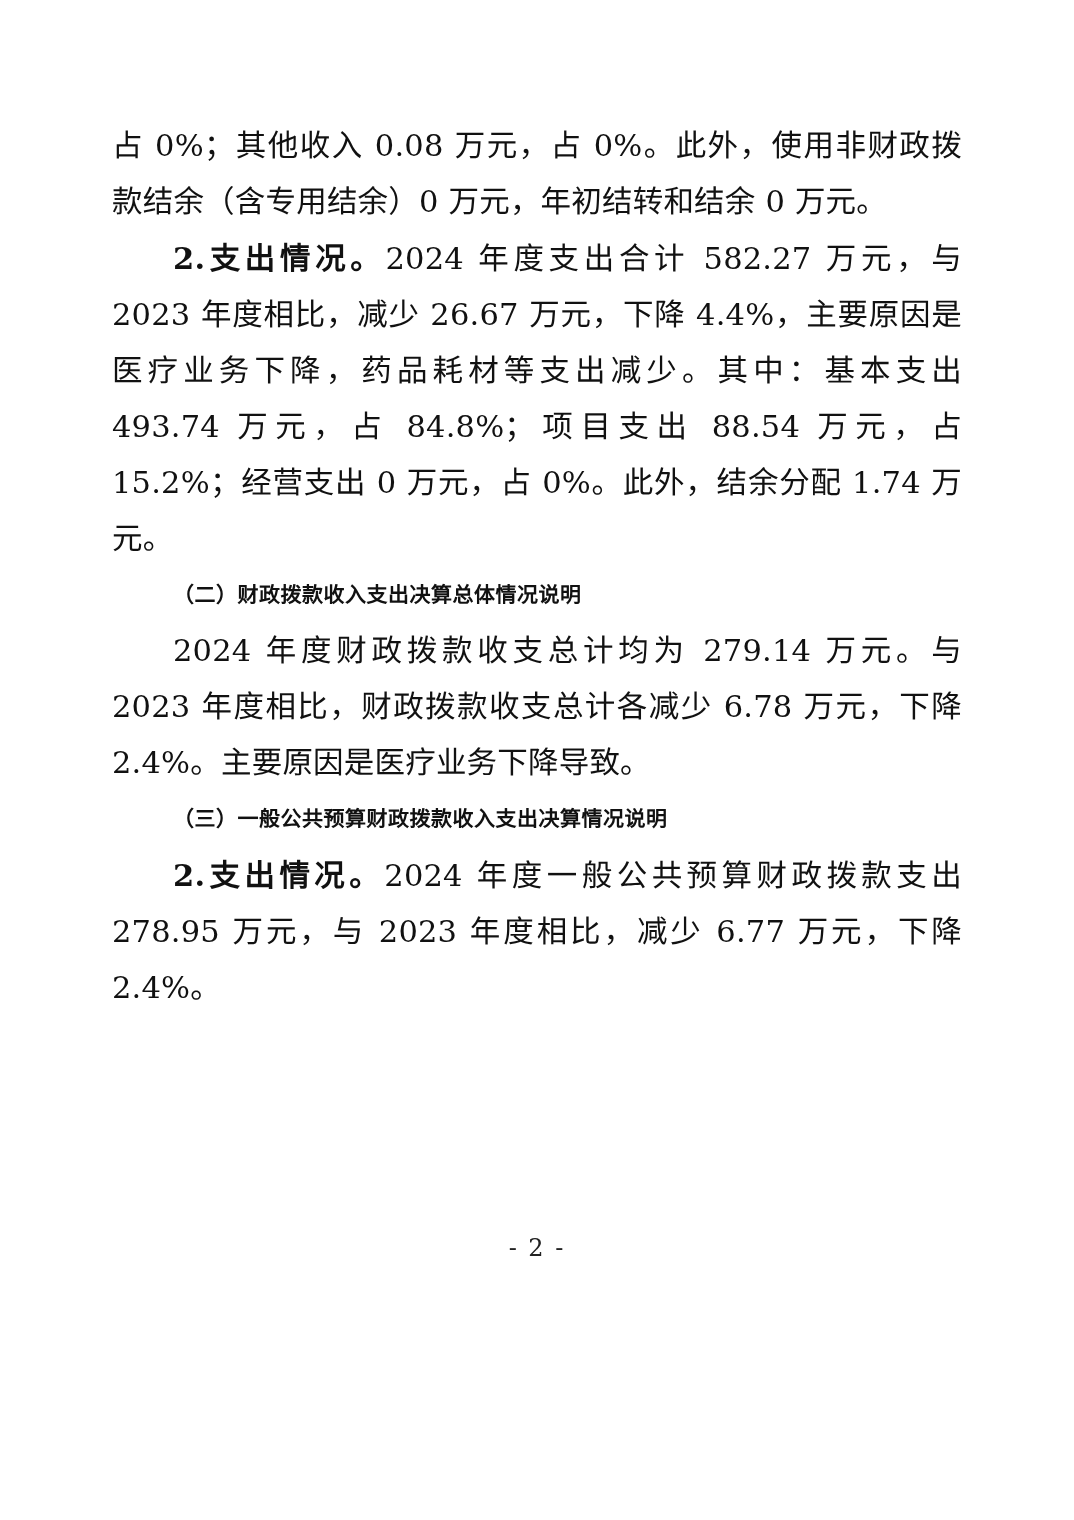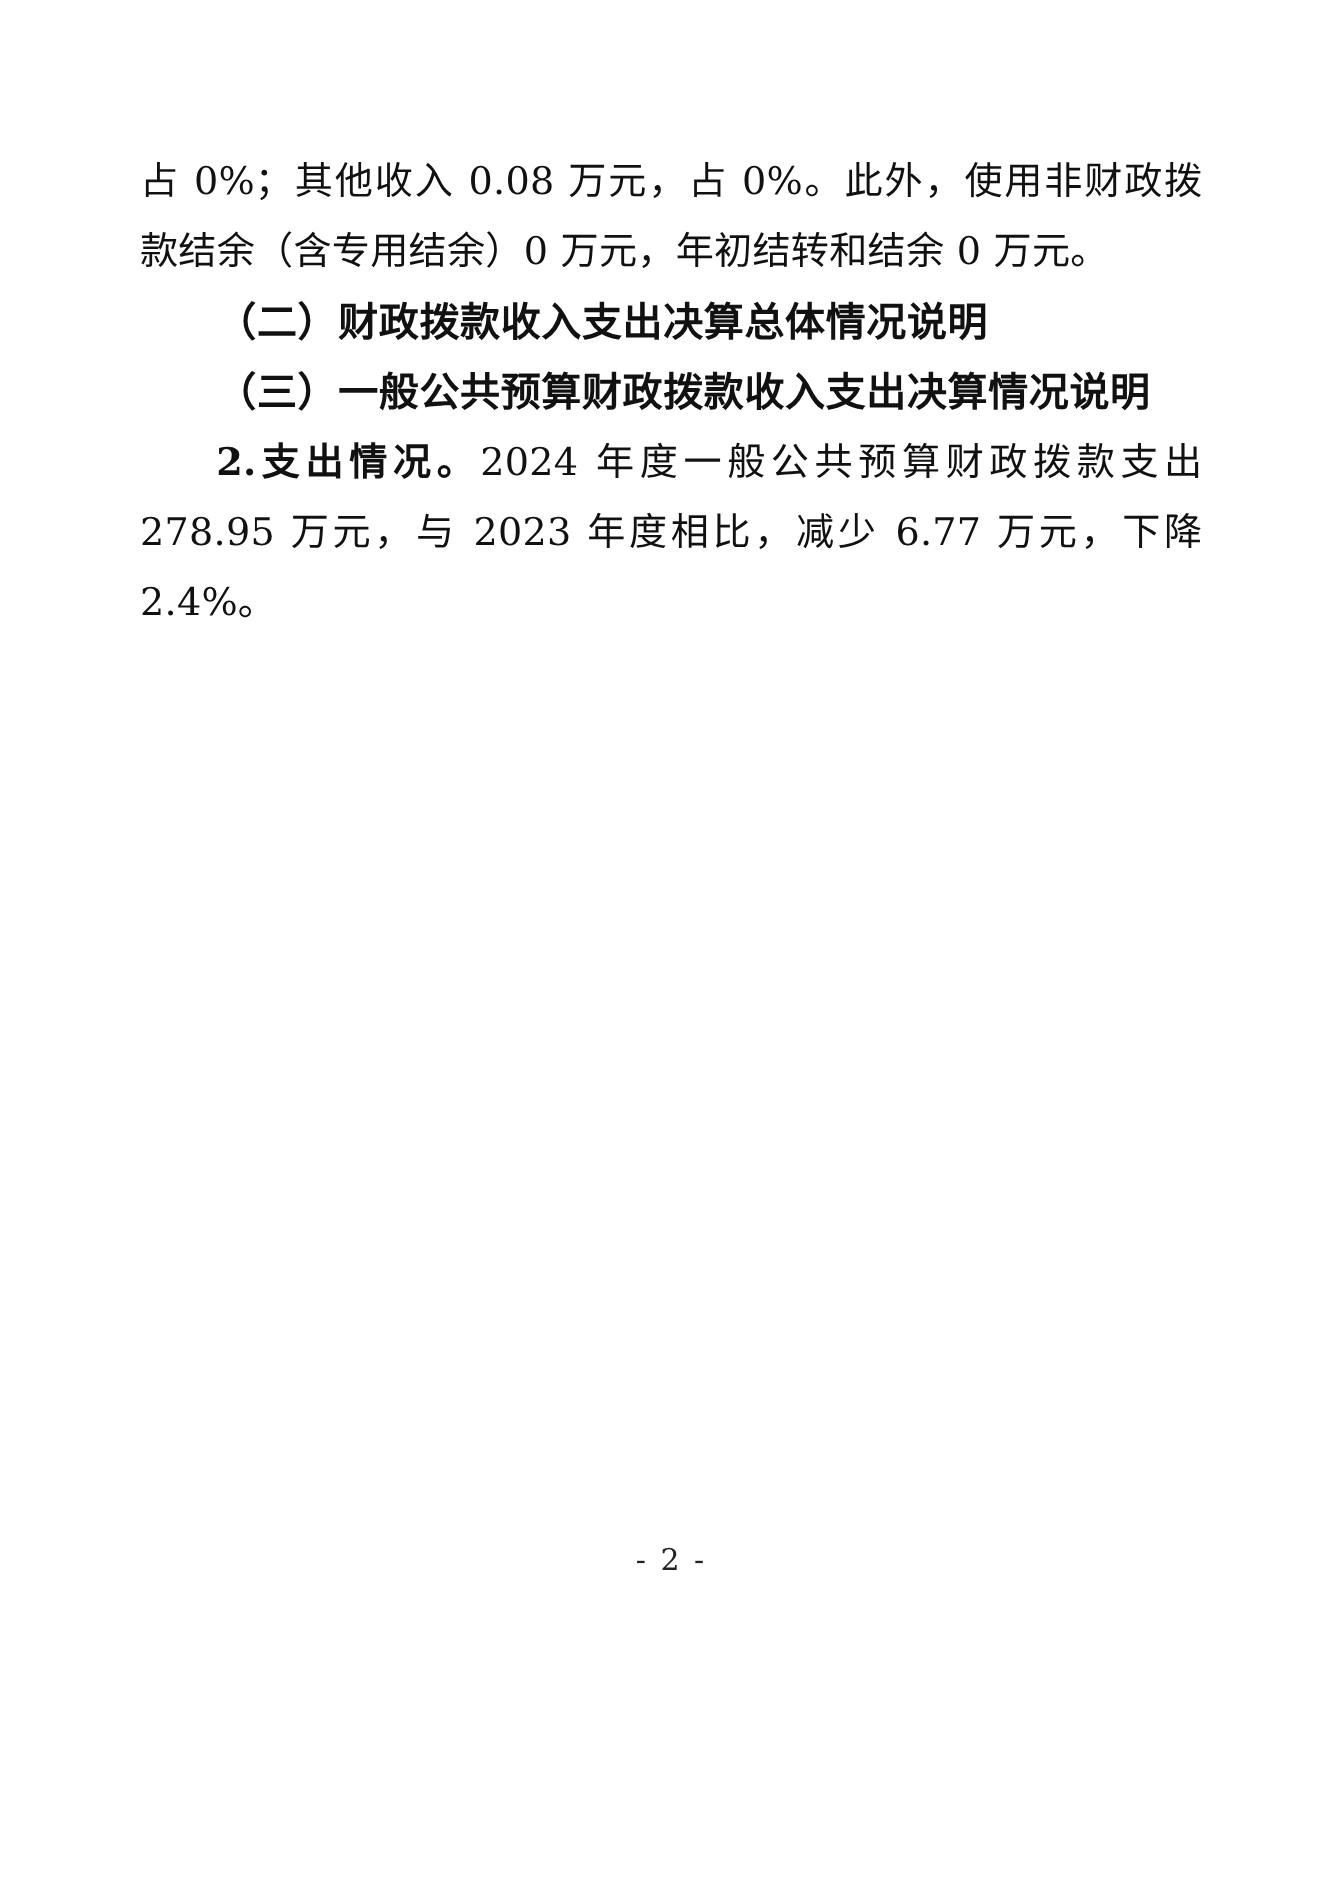--- a/index.html
+++ b/index.html
@@ -33,21 +33,21 @@
   p {
     margin: 0;
   }
   .indent {
     text-indent: 61px;
   }
   .noindent {
     text-indent: 0;
   }
   .heading {
-    font-size: 32px;
+    font-size: 21px;
     line-height: 56px;
     font-weight: bold;
     text-indent: 61px;
     letter-spacing: 0.5px;
   }
   .lead {
     font-weight: bold;
   }
   .footer {
     position: absolute;
@@ -65,26 +65,32 @@
 <body>
 
 <div class="page">
 
   <div class="body-text">
 
     <p class="noindent">
       <span>占 0%；其他收入 0.08 万元，占 0%。此外，使用非财政拨款结余（含专用结余）0 万元，年初结转和结余 0 万元。</span>
     </p>
 
+    <p class="indent">
+      <span class="lead">2.支出情况。</span><span>2024 年度支出合计 582.27 万元，与 2023 年度相比，减少 26.67 万元，下降 4.4%，主要原因是医疗业务下降，药品耗材等支出减少。其中：基本支出 493.74 万元，占 84.8%；项目支出 88.54 万元，占 15.2%；经营支出 0 万元，占 0%。此外，结余分配 1.74 万元。</span>
+    </p>
 
 
     <p class="heading">
       <span>（二）财政拨款收入支出决算总体情况说明</span>
     </p>
 
+    <p class="indent">
+      <span>2024 年度财政拨款收支总计均为 279.14 万元。与 2023 年度相比，财政拨款收支总计各减少 6.78 万元，下降 2.4%。主要原因是医疗业务下降导致。</span>
+    </p>
 
     <p class="heading">
       <span>（三）一般公共预算财政拨款收入支出决算情况说明</span>
     </p>
 
 
     <p class="indent">
       <span class="lead">2.支出情况。</span><span>2024 年度一般公共预算财政拨款支出 278.95 万元，与 2023 年度相比，减少 6.77 万元，下降 2.4%。</span>
     </p>
 

